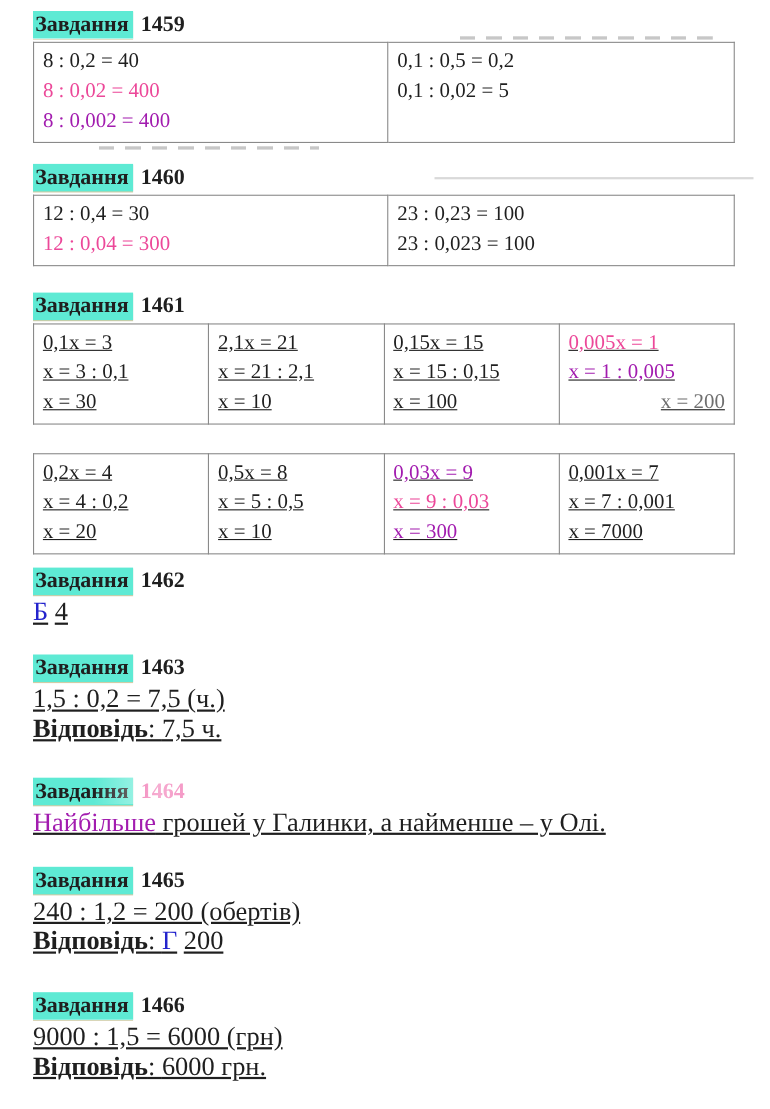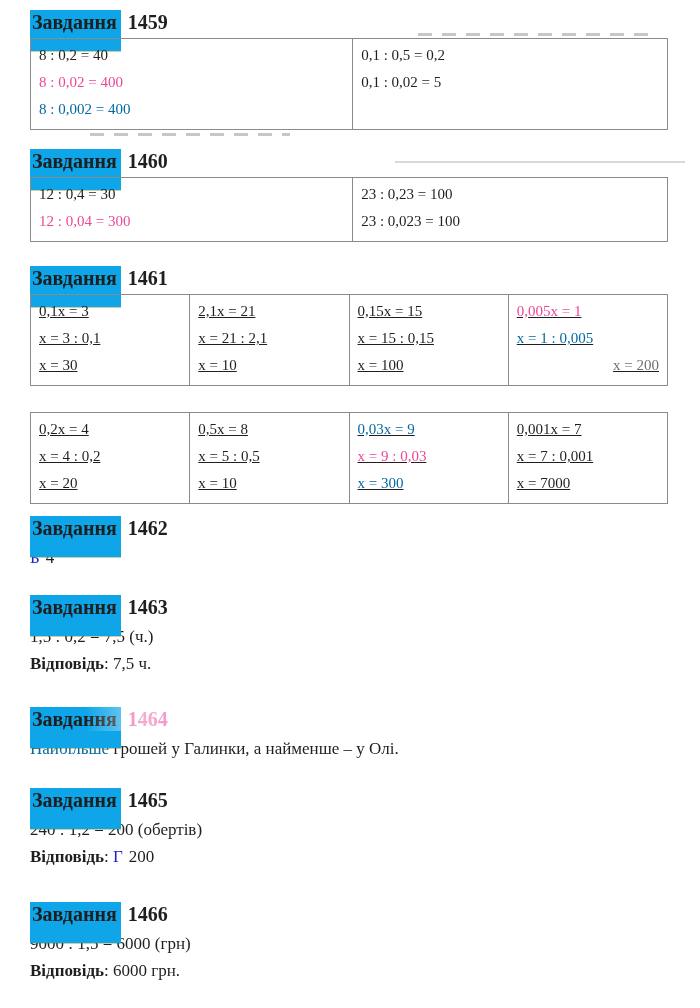--- a/index.html
+++ b/index.html
@@ -15,53 +15,53 @@
     position:absolute;inset:0;
     padding:10px 32px 0 30px;
     box-sizing:border-box;
   }
   
   .hd{
     font-size:20px;line-height:24px;font-weight:bold;
     margin:0 0 4px 0;position:relative;white-space:nowrap;
   }
   .hd .hl{
-    background:#0ea5e9;
-    padding:1px 4px 18px 2px;
+    background:#5eead4;
+    padding:1px 4px 2px 2px;
     box-shadow:0 1px 0 rgba(120,110,0,.35);
   }
   .hd .num{margin-left:7px;}
   .mt19{margin-top:19px;}
   .mt24{margin-top:24px;}
   .mt26{margin-top:26px;}
   .mt28{margin-top:12px;}
   .mt30{margin-top:30px;}
   .mt32{margin-top:32px;}
   
   table{
     border-collapse:collapse;
     width:100%;
     table-layout:fixed;
   }
   td{
     border:1px solid #8a8a8a;
     padding:3px 8px 6px 8px;
-    font-size:15px;line-height:27px;
+    font-size:19px;line-height:27px;
     vertical-align:top;
   }
   .w50a{width:50.6%;}
   .w50b{width:49.4%;}
   .w25{width:25%;text-decoration:underline;}
   .cl{white-space:nowrap;}
   
   .m1{color:#ec4899;}
-  .m2{color:#0369a1;}
+  .m2{color:#a21caf;}
   .m3{color:#6f6f6f;text-align:right;}
   
-  .bl{font-size:17px;line-height:27px;margin:0;}
+  .bl{font-size:24px;line-height:27px;margin:0;text-decoration:underline;}
   .ans-label{font-weight:bold;}
   .blue{color:#2323CC;}
   .letter-gap{margin-right:6px;}
   
   .art{position:absolute;pointer-events:none;}
   .dash{
     height:3px;
     background:repeating-linear-gradient(90deg,#b9b9b9 0 14px,transparent 14px 24px);
     opacity:.8;
   }

